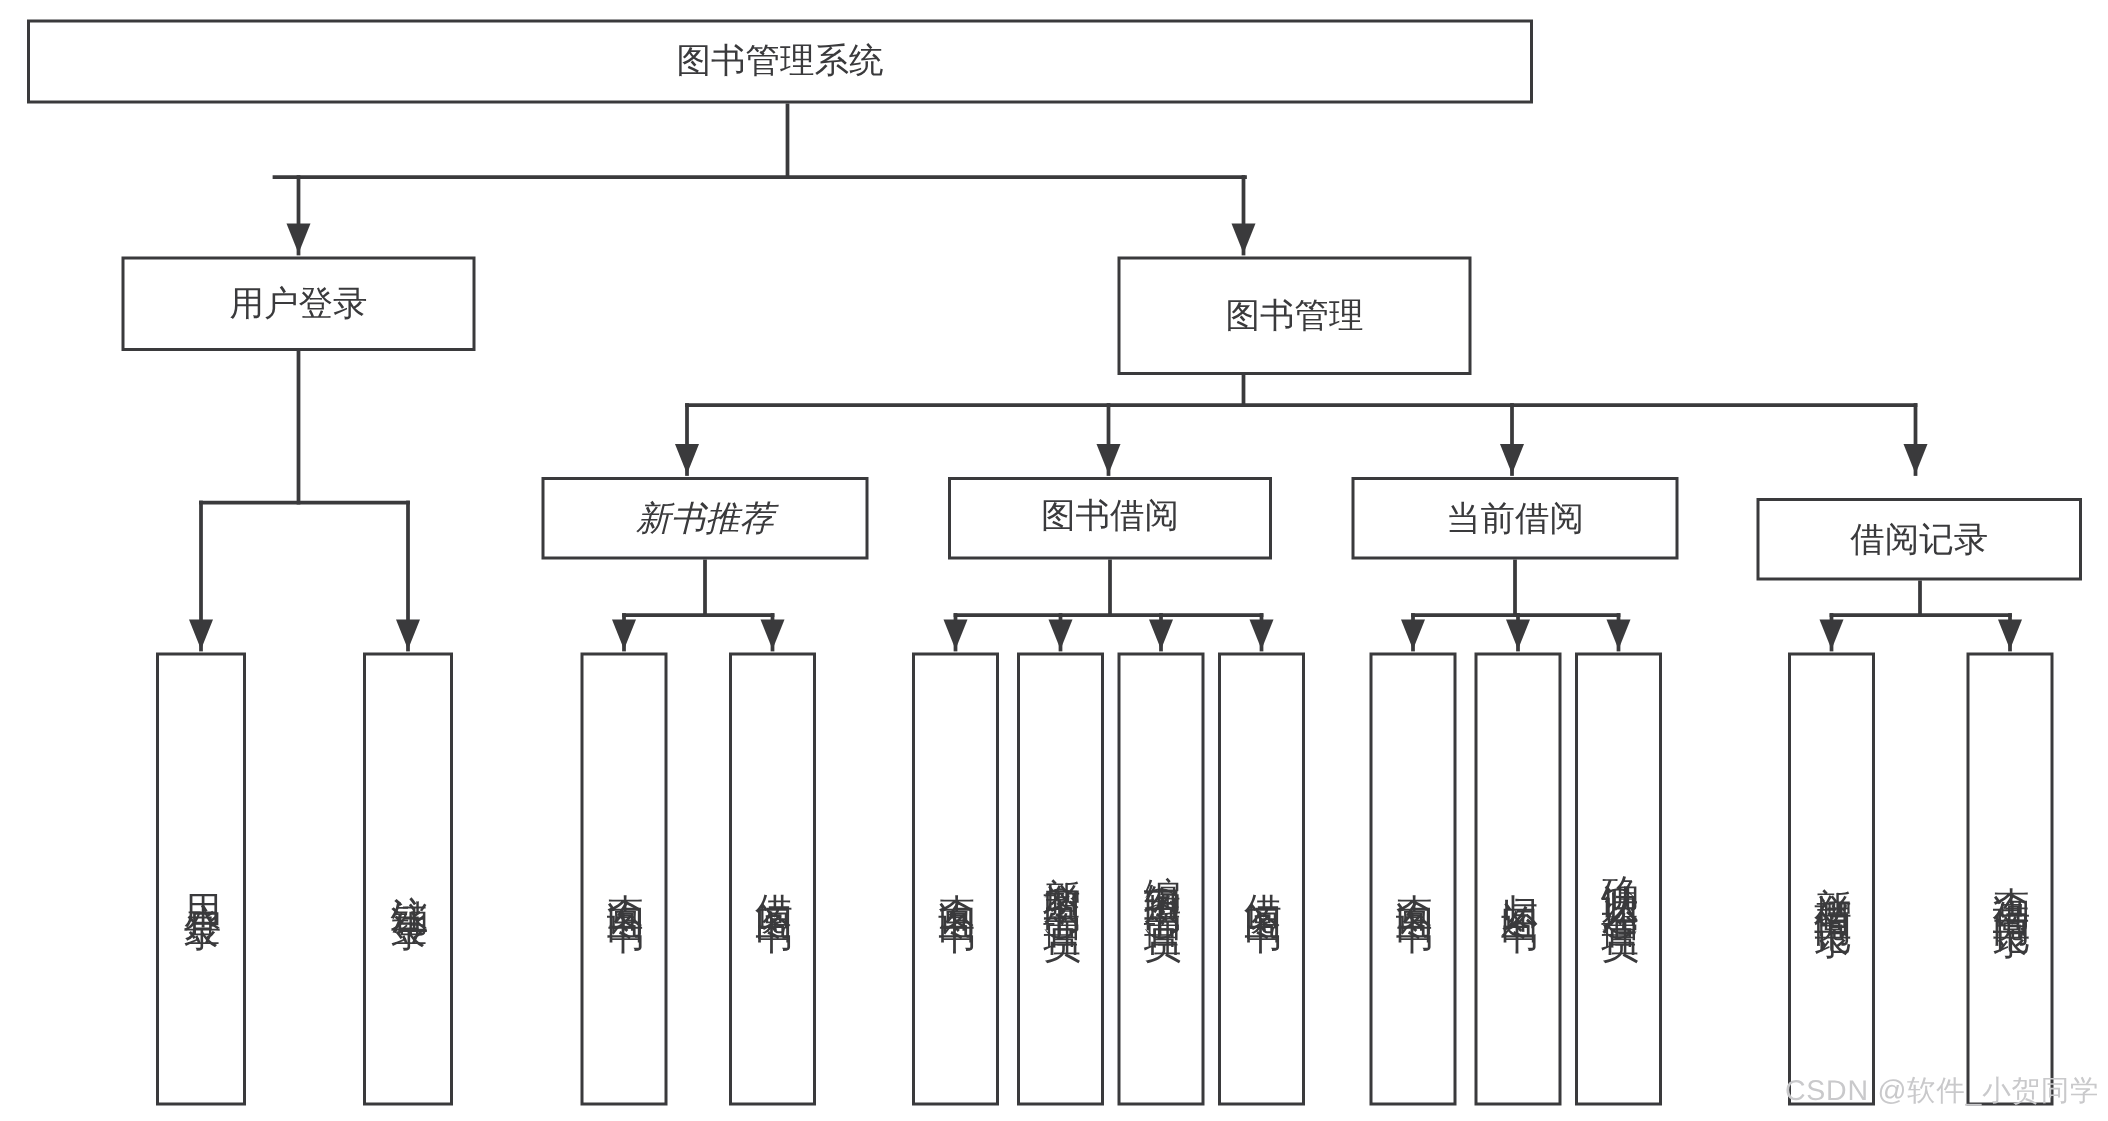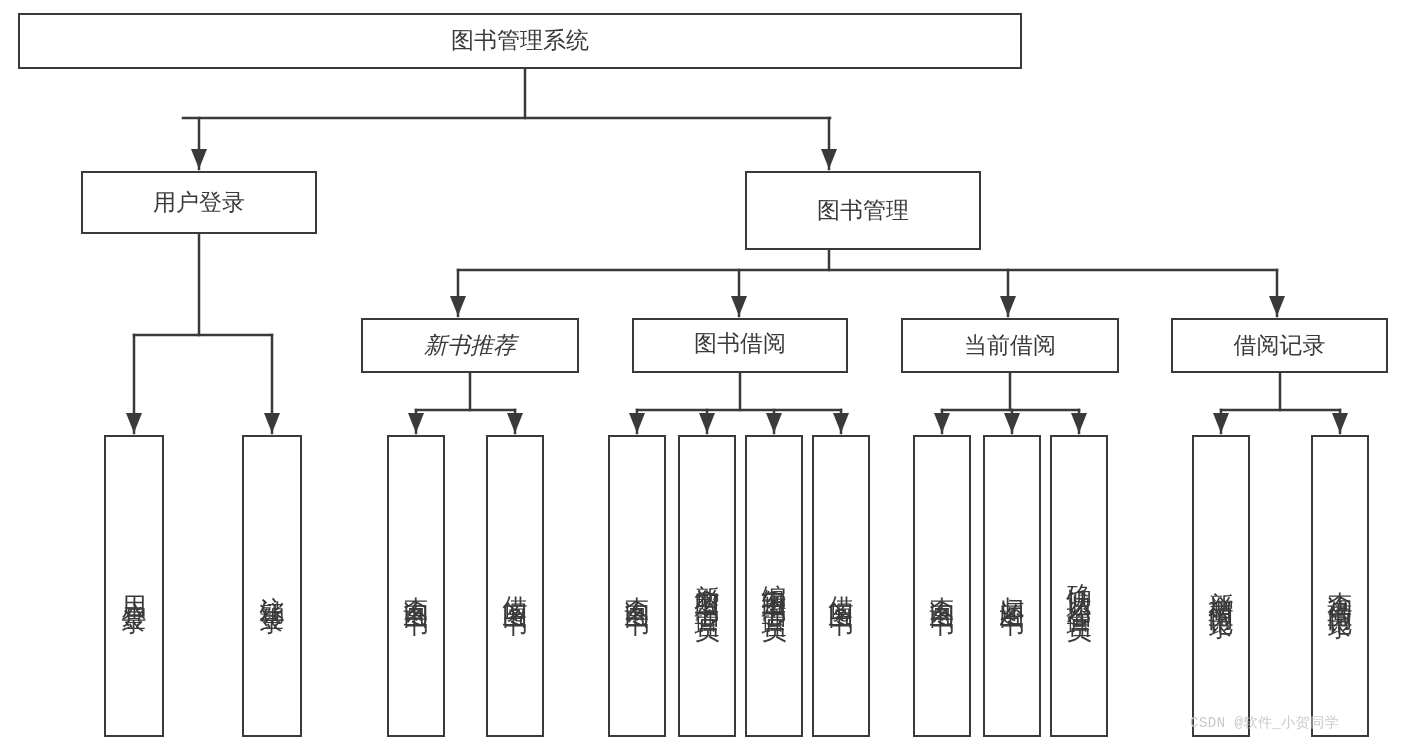--- a/index.html
+++ b/index.html
@@ -55,22 +55,22 @@
   .node-box.vertical .node-label {
     font-size: 25px;
     writing-mode: vertical-rl;
     text-orientation: upright;
     letter-spacing: 5px;
     line-height: 1;
   }
   #watermark {
     position: absolute;
     color: #c9c9cb;
-    font-size: 14px;
-    font-family: Liberation Mono, monospace;
+    font-size: 19px;
+    font-family: Liberation Sans, sans-serif;
     white-space: nowrap;
     pointer-events: none;
     letter-spacing: 0.5px;
   }
 </style>
 </head>
 <body>
 
 <div id="diagram-root">
   <svg id="diagram-svg" viewBox="0 0 1405 747" preserveAspectRatio="none" aria-hidden="true">
@@ -139,21 +139,21 @@
       </div>
       <div class="node-box horizontal" style="left: 361px; top: 318px; width: 218px; height: 55px; border-color: rgb(58, 58, 60); font-style: italic;">
         <span class="node-label" style="color: rgb(58, 58, 60);">新书推荐</span>
       </div>
       <div class="node-box horizontal" style="left: 632px; top: 318px; width: 216px; height: 55px; border-color: rgb(58, 58, 60);">
         <span class="node-label" style="color: rgb(58, 58, 60); font-family: Liberation Mono, monospace;">图书借阅</span>
       </div>
       <div class="node-box horizontal" style="left: 901px; top: 318px; width: 218px; height: 55px; border-color: rgb(58, 58, 60);">
         <span class="node-label" style="color: rgb(58, 58, 60);">当前借阅</span>
       </div>
-      <div class="node-box horizontal" style="left: 1171px; top: 318px; width: 217px; height: 55px; border-color: rgb(58, 58, 60);">
+      <div class="node-box horizontal" style="left: 1171px; top: 332px; width: 217px; height: 55px; border-color: rgb(58, 58, 60);">
         <span class="node-label" style="color: rgb(58, 58, 60);">借阅记录</span>
       </div>
       <div class="node-box vertical" style="left: 104px; top: 435px; width: 60px; height: 302px; border-color: rgb(58, 58, 60);">
         <span class="node-label" style="color: rgb(58, 58, 60);">用户登录</span>
       </div>
       <div class="node-box vertical" style="left: 242px; top: 435px; width: 60px; height: 302px; border-color: rgb(58, 58, 60);">
         <span class="node-label" style="color: rgb(58, 58, 60);">注销登录</span>
       </div>
       <div class="node-box vertical" style="left: 387px; top: 435px; width: 58px; height: 302px; border-color: rgb(58, 58, 60);">
         <span class="node-label" style="color: rgb(58, 58, 60);">查询图书</span>

